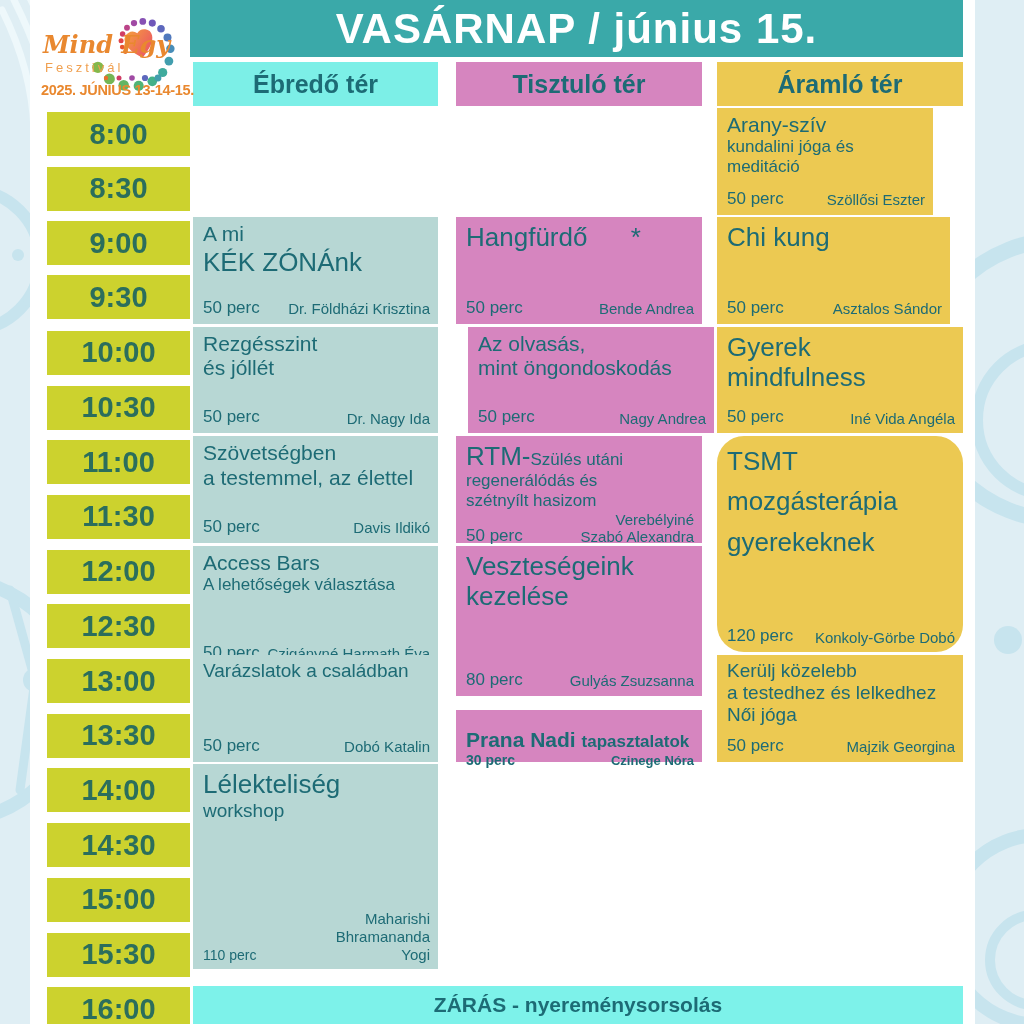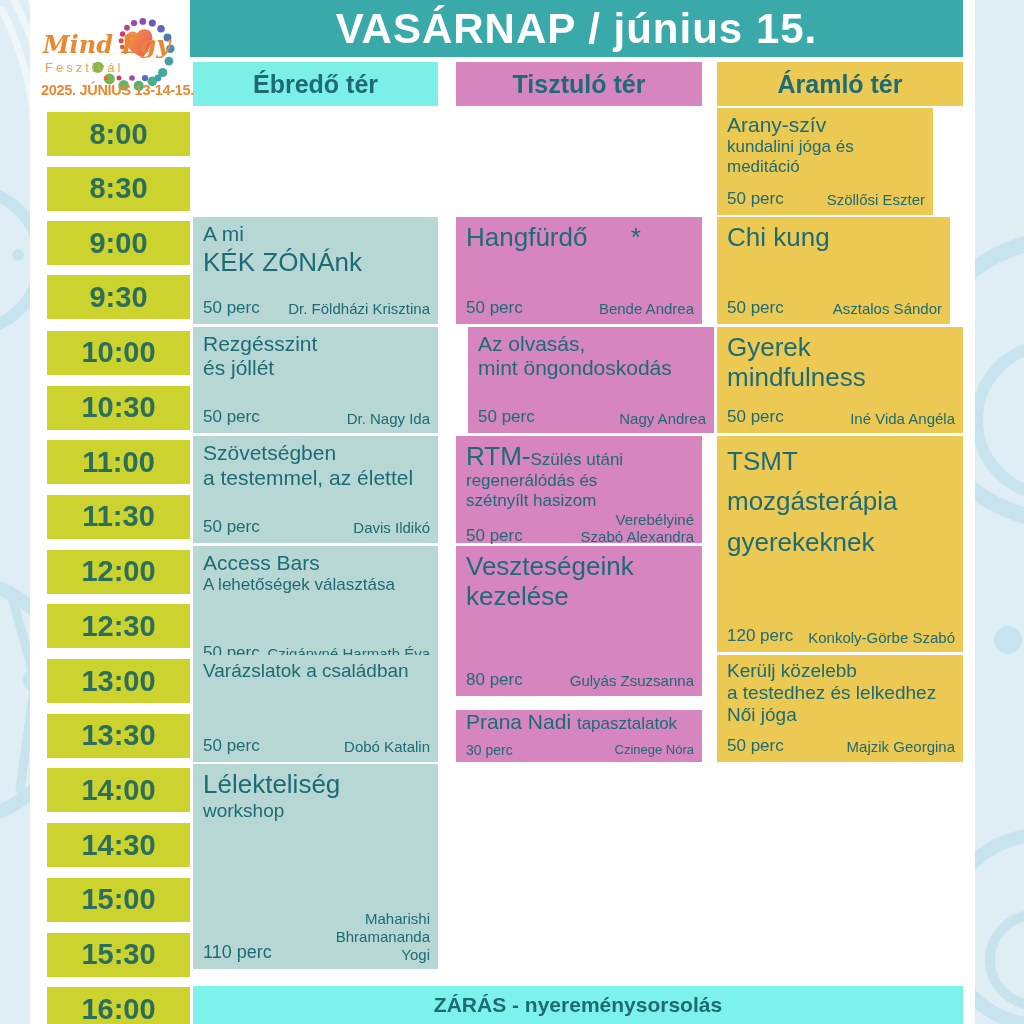--- a/index.html
+++ b/index.html
@@ -47,23 +47,23 @@
   .event.c0{background:var(--mint);}
   .event.c1{background:var(--pink);}
   .event.c2{background:var(--gold);}
   .line{white-space:pre-wrap;line-height:1.16;}
   .spread .line{line-height:1.55;}
   .sz-xl{font-size:26px;} .sz-lg{font-size:21px;} .sz-md{font-size:19px;}
   .sz-smd{font-size:17px;}
   .spacer{flex:1 1 auto;}
   .foot{display:flex;justify-content:space-between;align-items:flex-end;gap:6px;}
   .perc{font-size:17px;white-space:nowrap;text-align:right;}
-  .perc.small{font-size:18px;}
+  .perc.small{font-size:14px;}
   .pres{text-align:right;font-size:15px;line-height:1.18;}
-  .event.compact{padding-top:0;padding-bottom:4px;}
+  .event.compact{padding-top:18px;padding-bottom:4px;font-weight:bold;}
   .event.compact .perc{font-size:14px;}
   .event.compact .pres{font-size:13px;}
 
   
   .closing{position:absolute;left:193px;top:986px;width:770px;height:38px;z-index:2;
     background:var(--closing);color:var(--ink);
     display:flex;align-items:center;justify-content:center;
     font-size:21px;font-weight:bold;}
 </style>
 </head>
@@ -265,31 +265,31 @@
         </div>
         <div class="spacer"></div>
         <div class="foot">
           <div class="perc">50 perc</div>
           <div class="pres">
             <div>Verebélyiné</div>
             <div>Szabó Alexandra</div>
           </div>
         </div>
       </div>
-      <div class="event c2 spread" style="left: 717px; width: 246px; top: 436.2px; height: 216.1px;">
+      <div class="event c2 spread" style="left: 717px; width: 246px; top: 436.2px; height: 216.1px; border-radius: 27px;">
         <div class="lines">
           <div class="line"><span class="sz-xl">TSMT</span></div>
           <div class="line"><span class="sz-xl">mozgásterápia</span></div>
           <div class="line"><span class="sz-xl">gyerekeknek</span></div>
         </div>
         <div class="spacer"></div>
         <div class="foot">
           <div class="perc">120 perc</div>
           <div class="pres">
-            <div>Konkoly-Görbe Szabó</div>
+            <div>Konkoly-Görbe Dobó</div>
           </div>
         </div>
       </div>
       <div class="event c0" style="left: 193px; width: 245px; top: 545.6px; height: 123px;">
         <div class="lines">
           <div class="line"><span class="sz-lg">Access Bars</span></div>
           <div class="line"><span class="sz-smd">A lehetőségek választása</span></div>
         </div>
         <div class="spacer"></div>
         <div class="foot">

